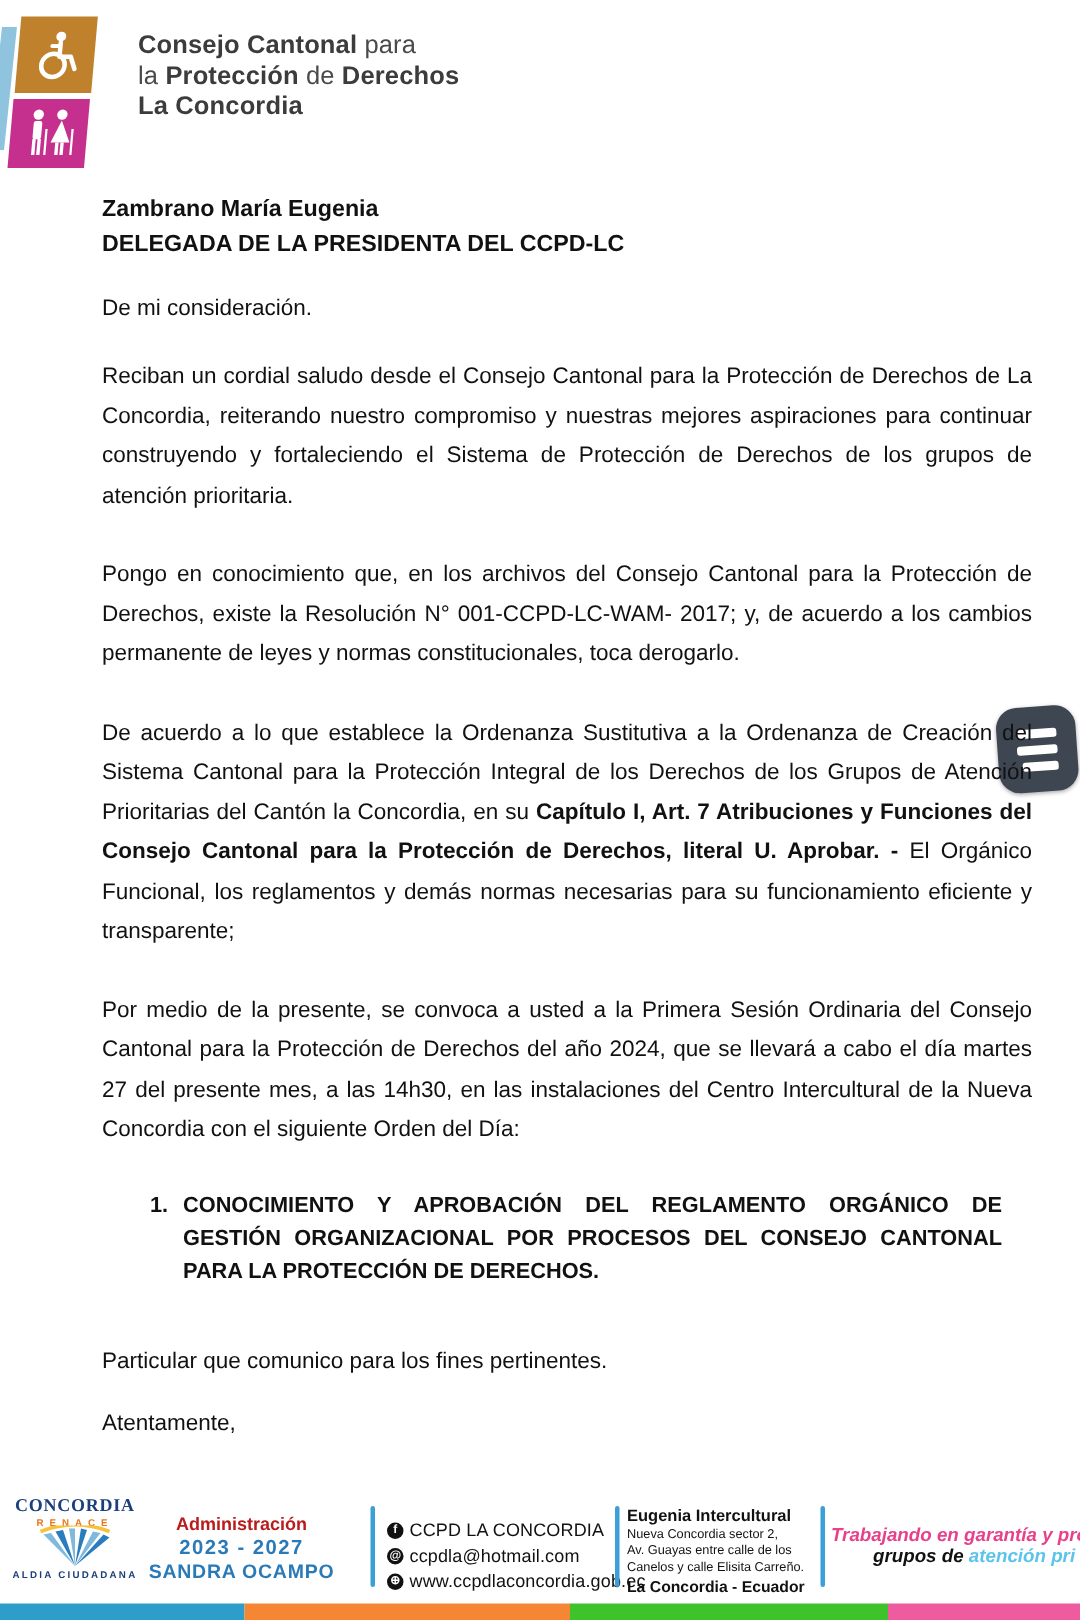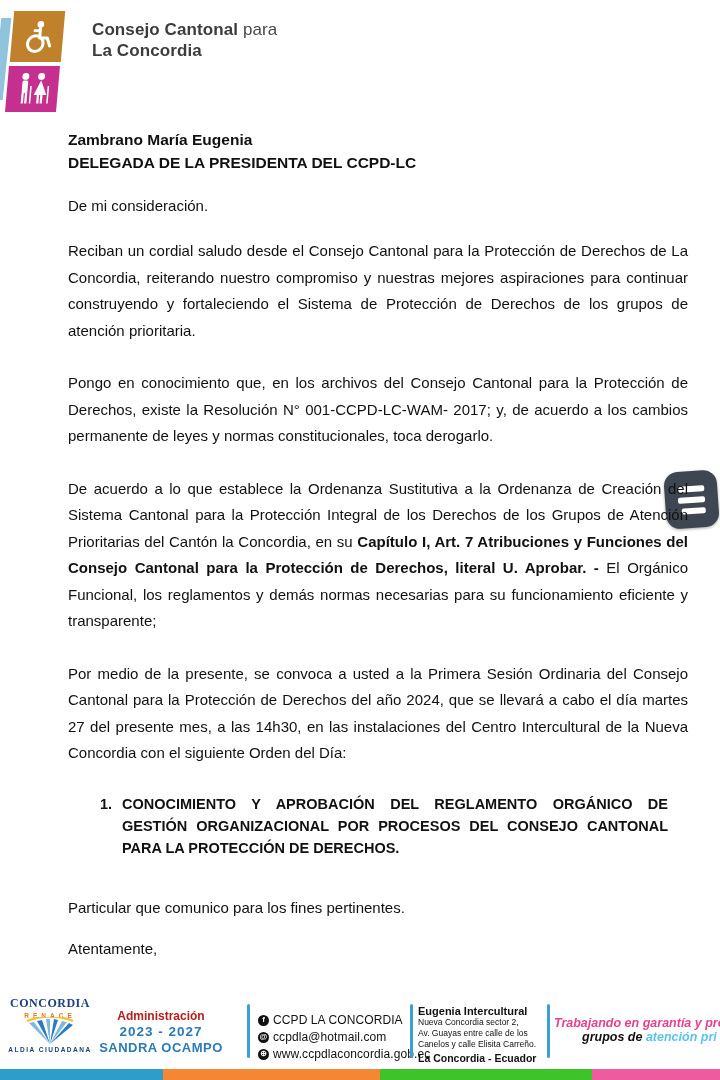--- a/index.html
+++ b/index.html
@@ -143,20 +143,23 @@
         <rect x="14.9" y="16" width="1.5" height="5.6"></rect>
         <rect x="17.2" y="16" width="1.5" height="5.6"></rect>
         <rect x="21.6" y="10" width="1" height="11.6"></rect>
       </svg>
     </div>
     <div class="brand-text">
       <div>
         <b>Consejo Cantonal</b><span> para</span>
       </div>
       <div>
+        <span>la </span><b>Protección</b><span> de </span><b>Derechos</b>
+      </div>
+      <div>
         <b>La Concordia</b>
       </div>
     </div>
   </header>
 
   <button class="fab">
     <span class="fab-bars">
       <span class="bar"></span>
         <span class="bar"></span>
         <span class="bar"></span>

